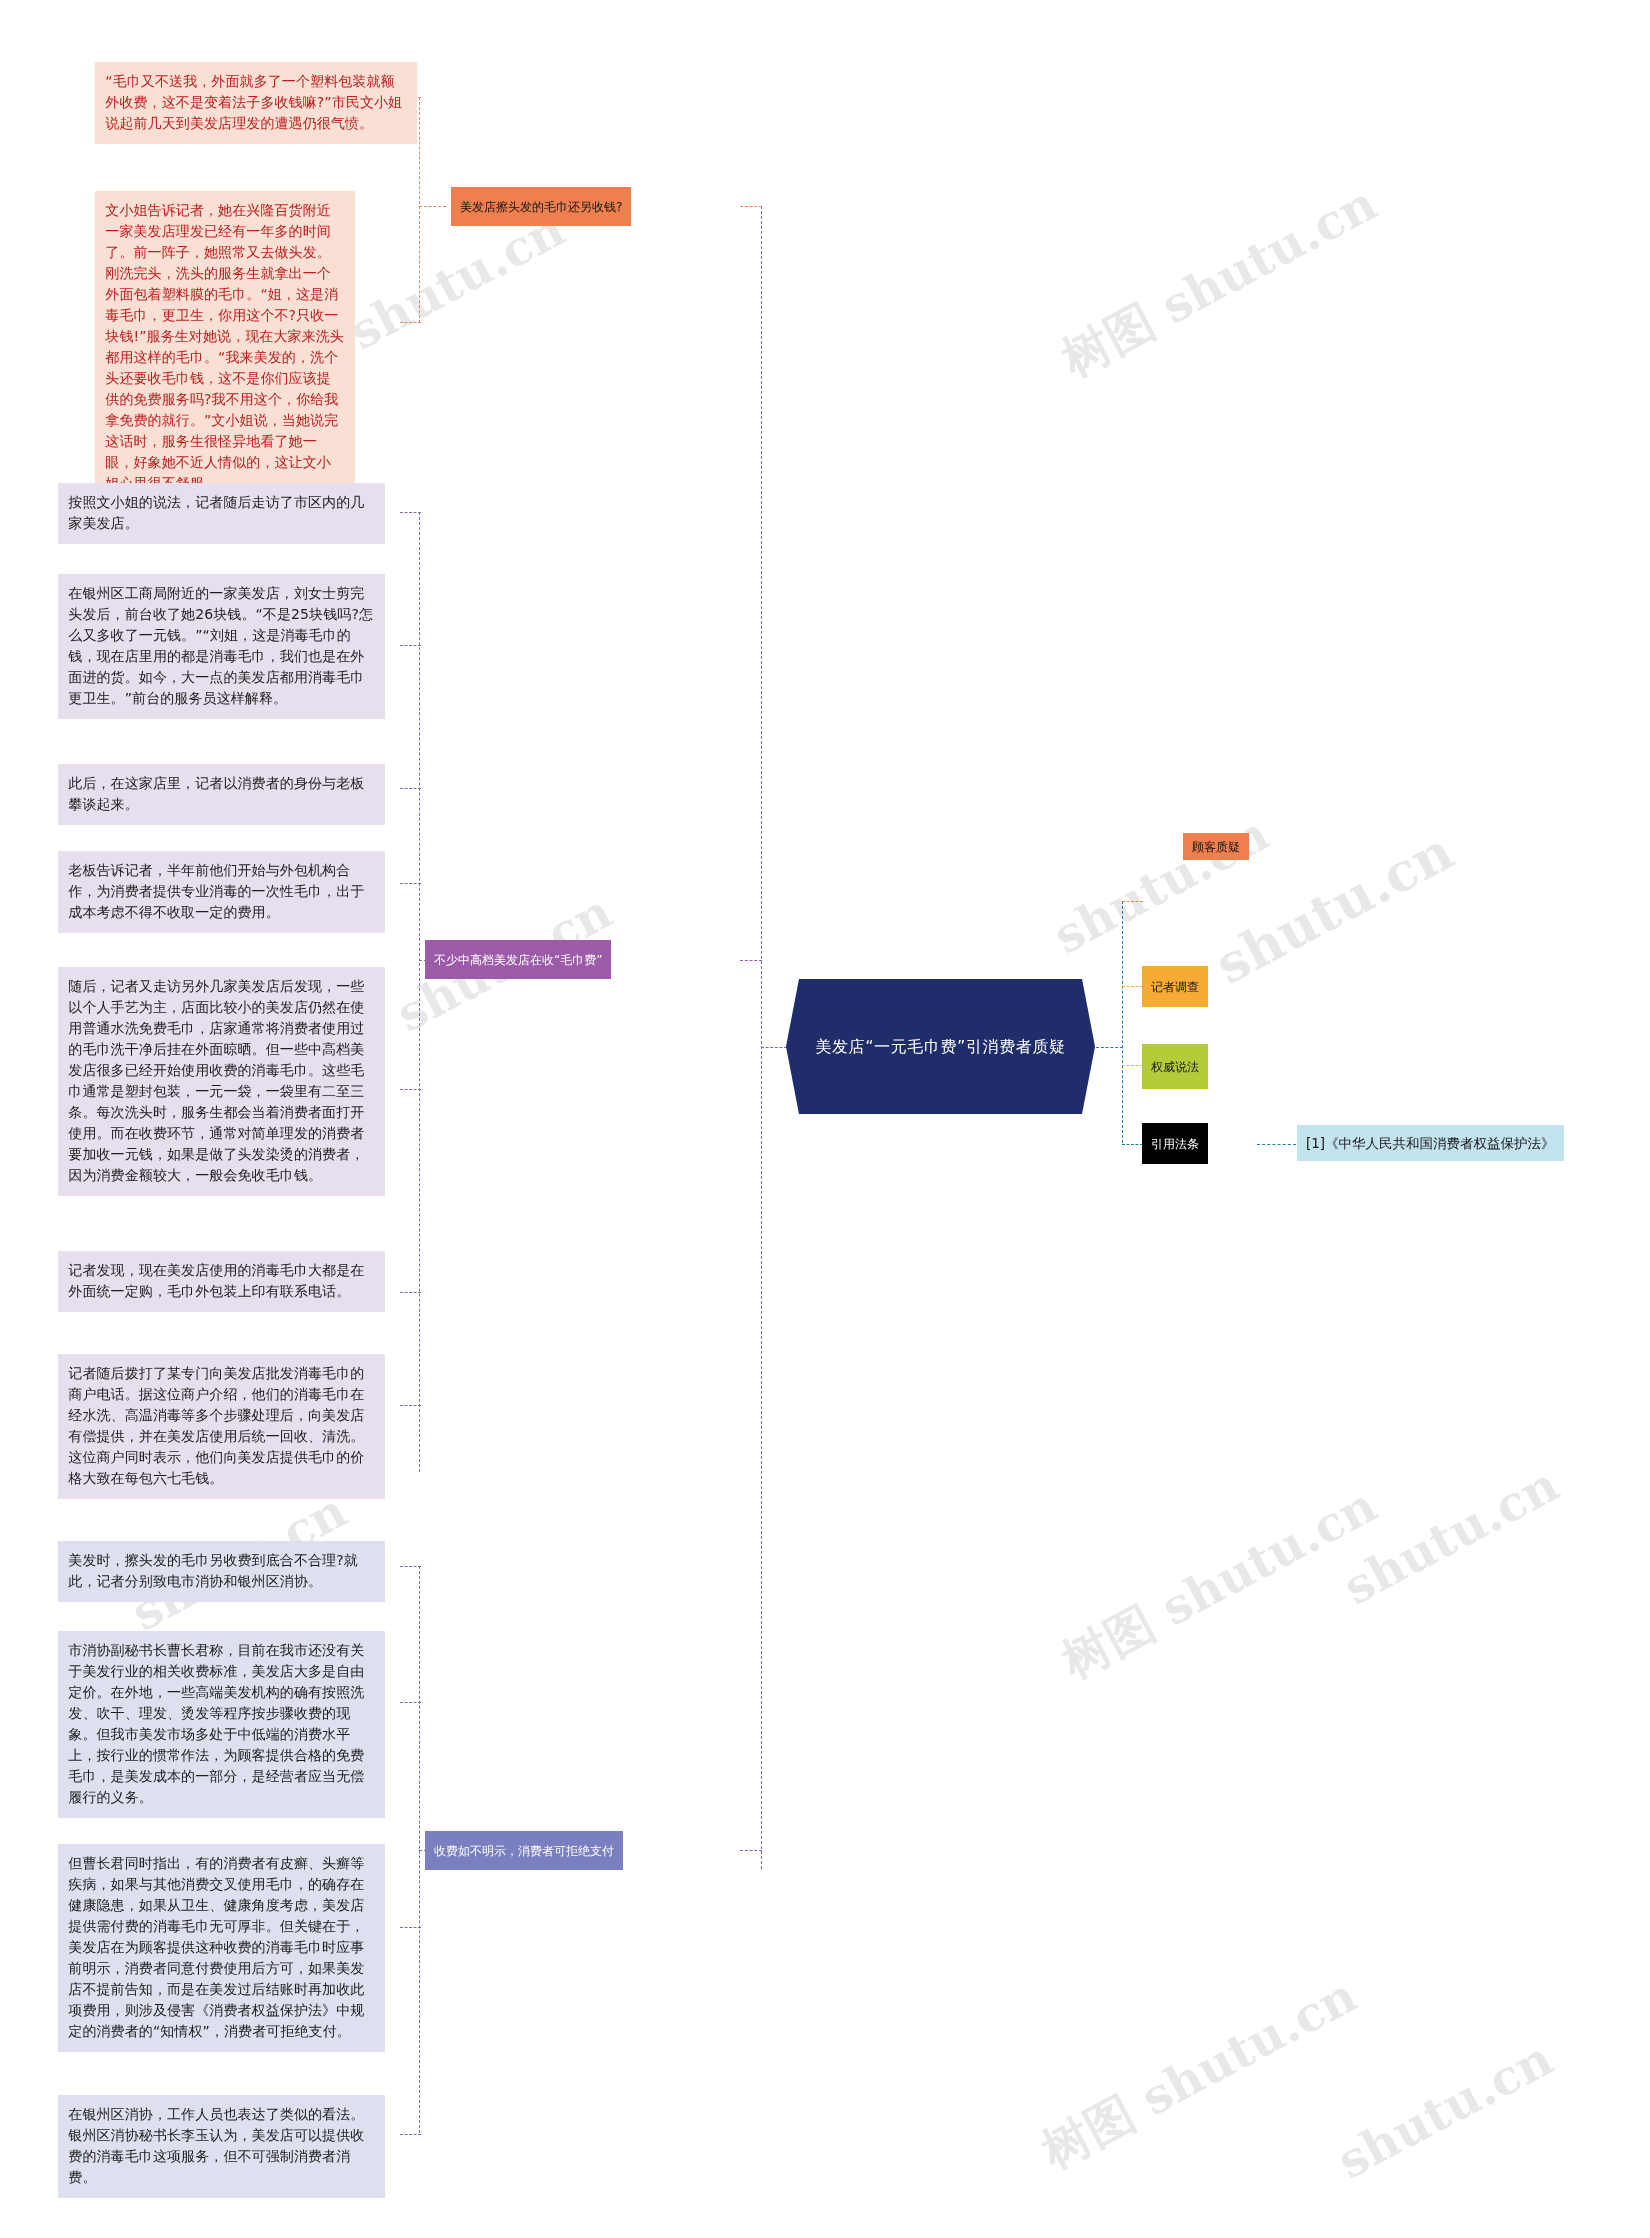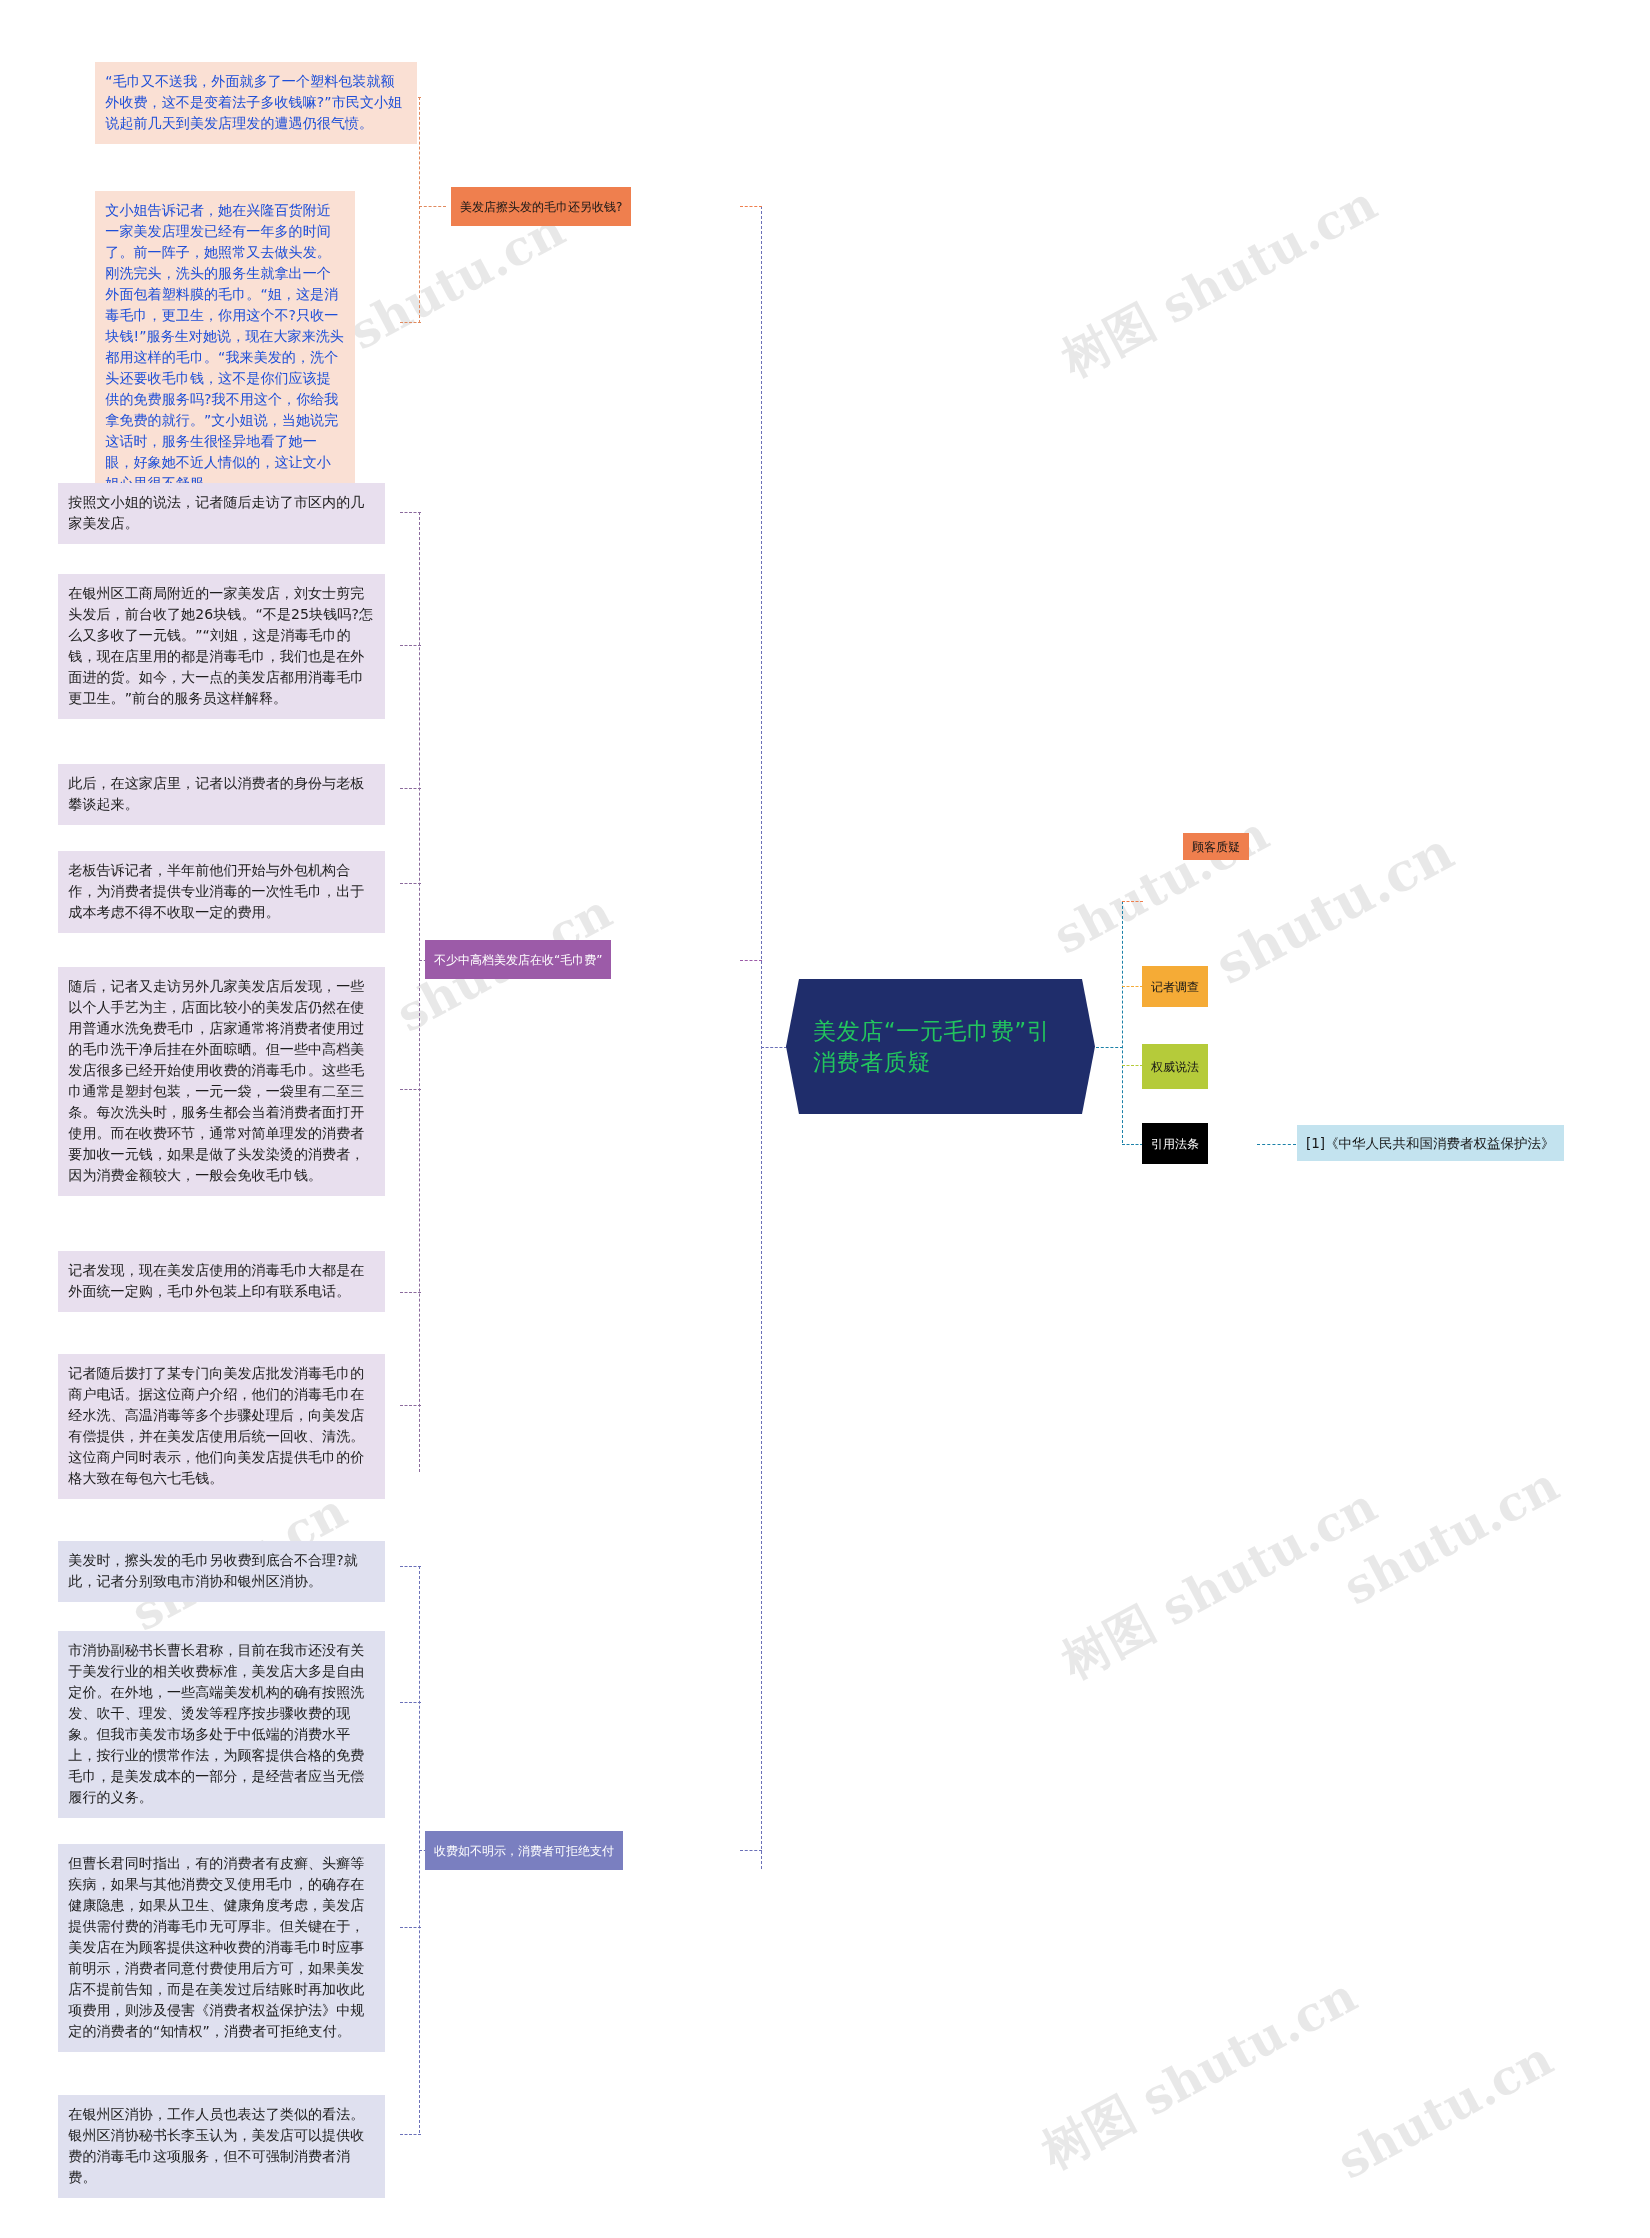--- a/index.html
+++ b/index.html
@@ -39,21 +39,21 @@
     white-space: pre-wrap;
     word-break: break-all;
   }
 
   
   .leaf {
     padding: 9px 10.3px 10.3px 10.3px;
     font-size: 14px;
     letter-spacing: 0.1px;
   }
-  .leaf.peach   { background:#fae0d4; color:#1d4ed8; }
+  .leaf.peach   { background:#fae0d4; color:#b91c1c; }
   .leaf.lilac   { background:#e8dfee; color:#1c1c1c; }
   .leaf.periwin { background:#dfe0ef; color:#1c1c1c; }
 
   
   .chip {
     display: flex;
     align-items: center;
     padding: 4.5px 9px;
     font-size: 12px;
     font-weight: 400;
@@ -63,26 +63,26 @@
   .chip.indigo  { background:#7a7fc0; color:#ffffff; }
   .chip.amber   { background:#f5ab36; color:#171717; }
   .chip.olive   { background:#b5cb3a; color:#171717; }
   .chip.teal    { background:#000000; color:#ffffff; }
   .chip.iceblue { background:#c3e3ef; color:#171717; font-size:13.5px; }
 
   
   #root-node {
     position: absolute;
     background: #1f2d6b;
-    color: #22c55e;
+    color: #ffffff;
     display: flex;
     align-items: center;
     justify-content: center;
     text-align: left;
-    font-size: 23px;
+    font-size: 16px;
     line-height: 1.32;
     letter-spacing: 0.6px;
     clip-path: polygon(4.2% 0, 95.8% 0, 100% 50%, 95.8% 100%, 4.2% 100%, 0 50%);
     padding: 0 27px;
     box-sizing: border-box;
   }
 
   
   .conn {
     position: absolute;

